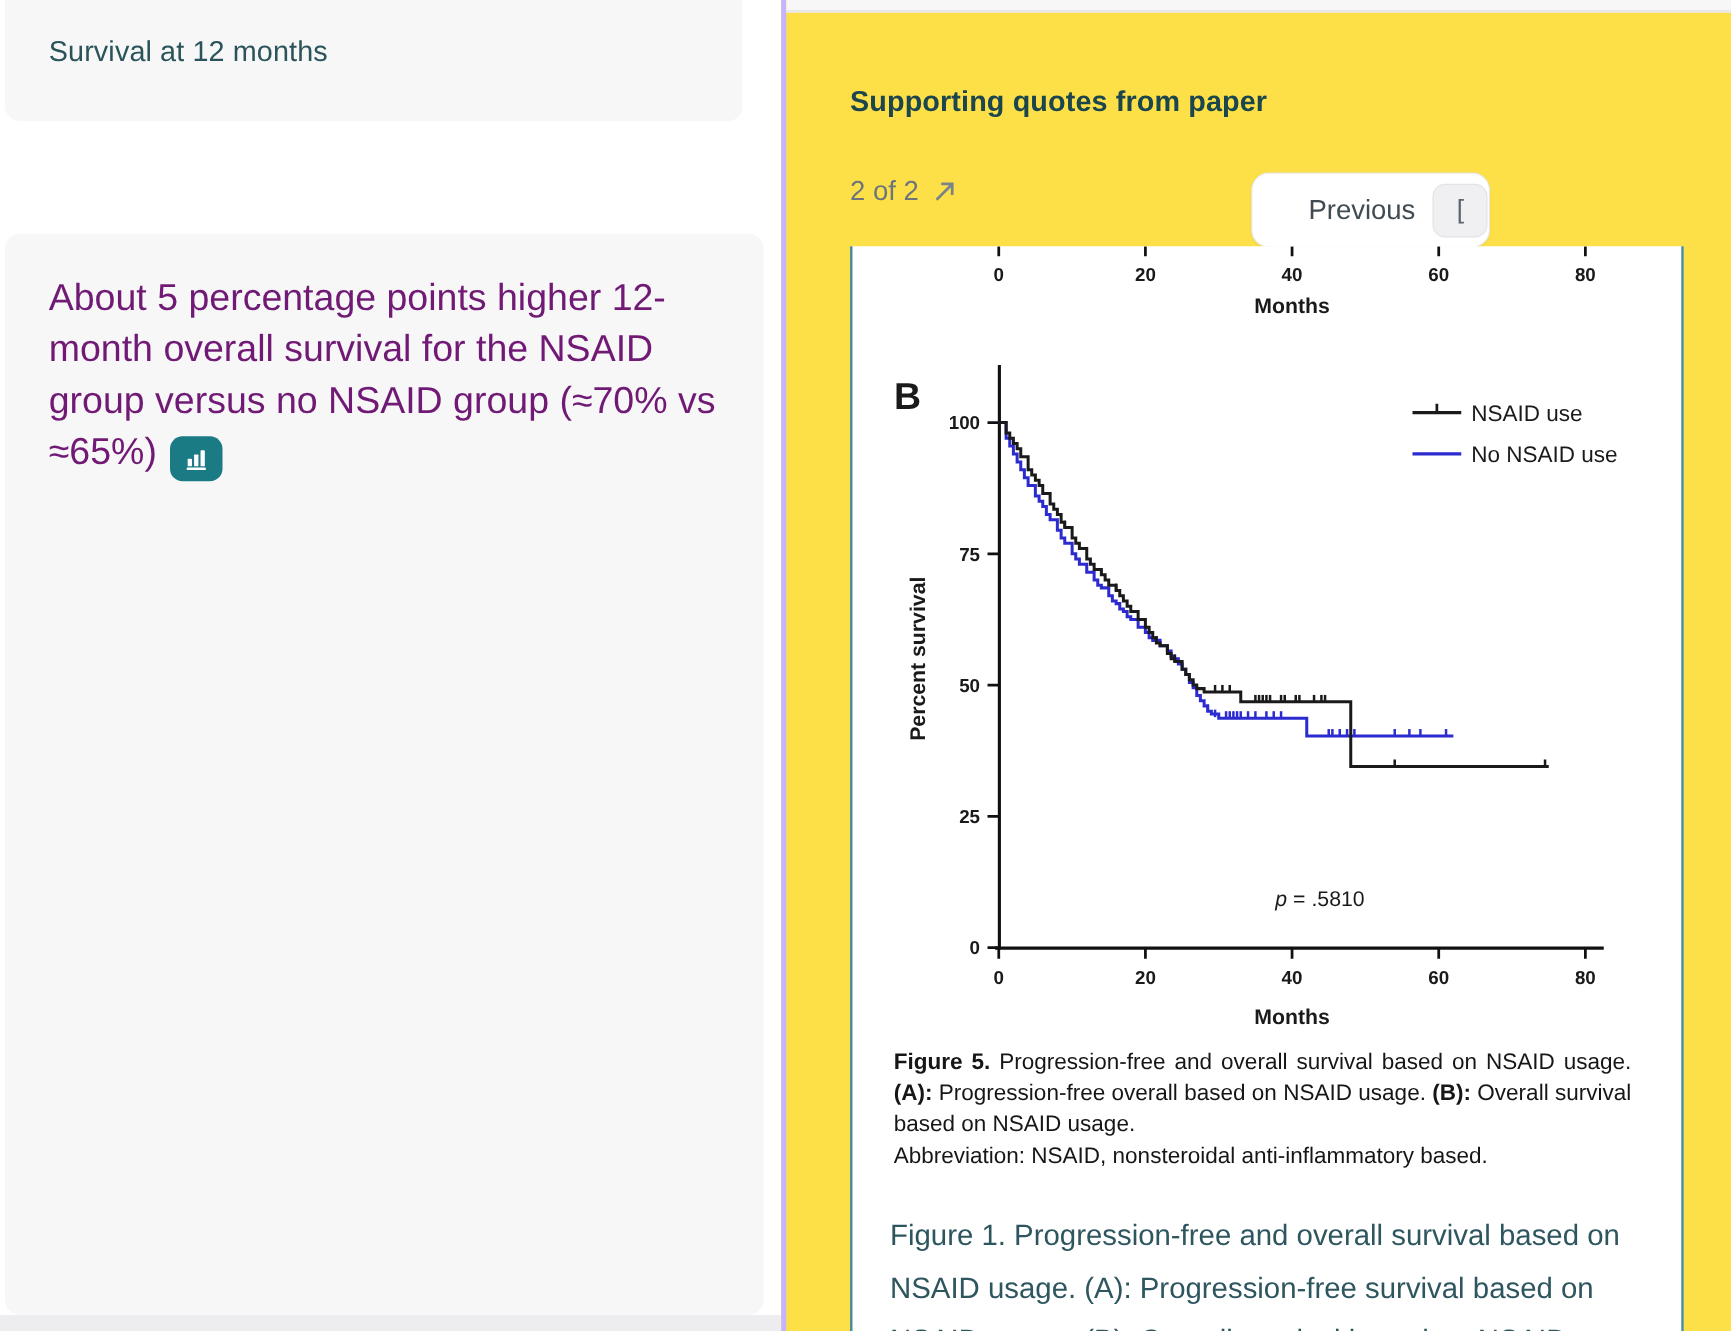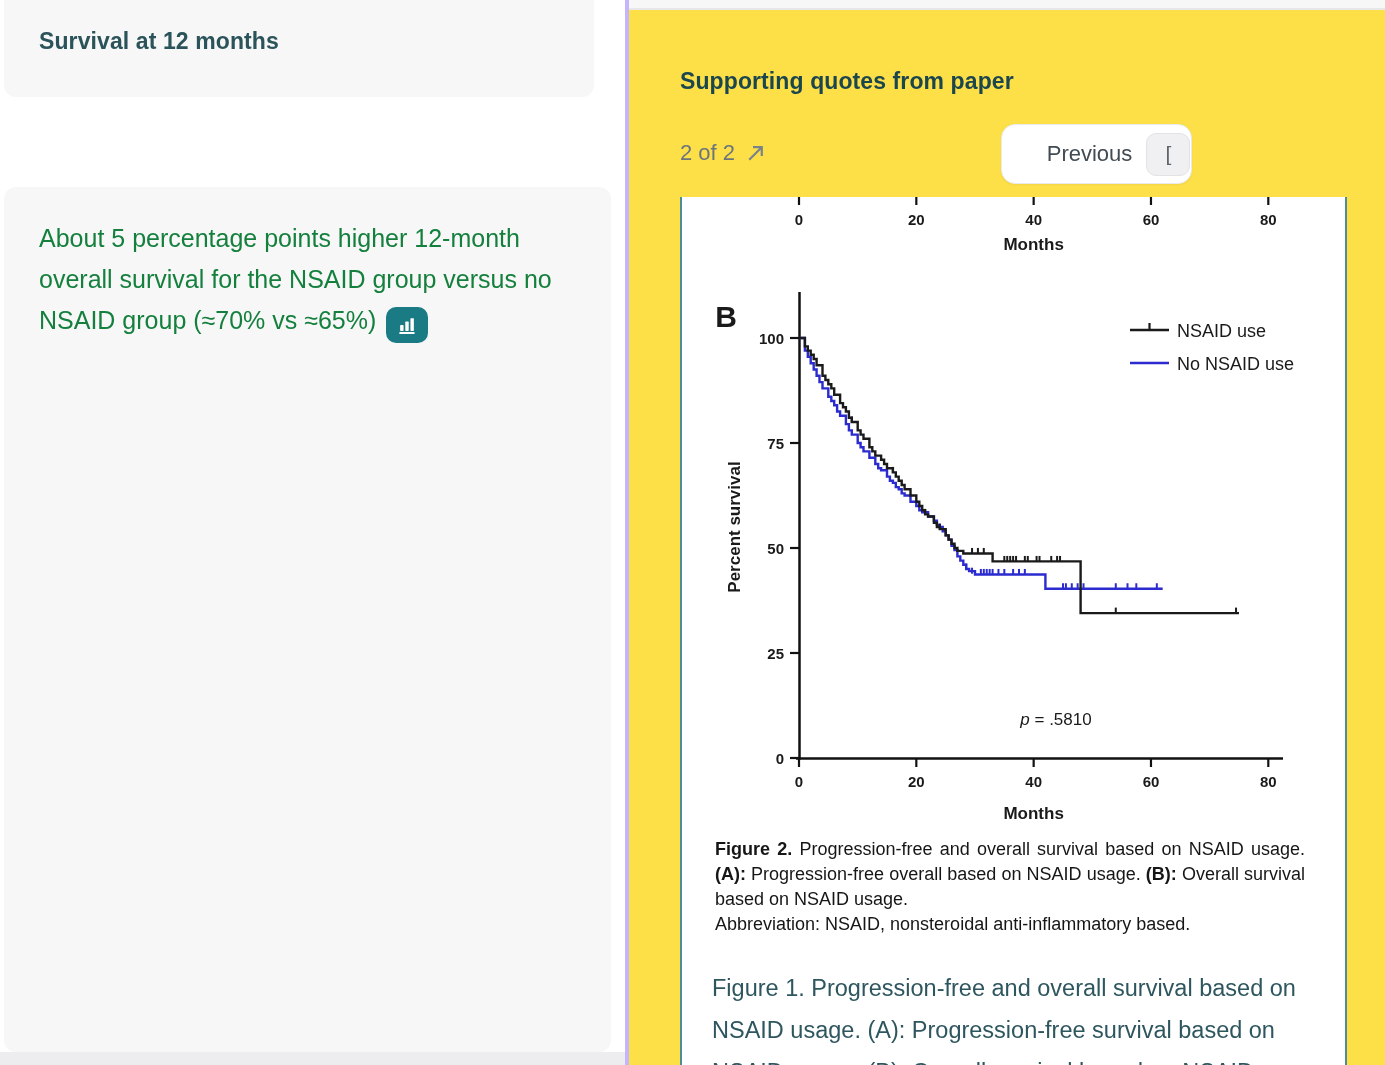--- a/index.html
+++ b/index.html
@@ -4,43 +4,43 @@
 <style>
   * { margin:0; padding:0; box-sizing:border-box; }
   html,body { background:#ffffff; }
   body { font-family:"Liberation Sans", sans-serif; }
   .stage { position:relative; width:1385px; height:1065px; overflow:hidden; background:#ffffff; }
 
   
   .left-col { position:absolute; left:0; top:0; width:625px; height:1065px; }
   .header-card { position:absolute; left:4px; top:0; width:590px; height:97px;
                  background:#f7f7f8; border-radius:0 0 12px 12px; }
-  .header-title { position:absolute; left:35px; top:28px; font-size:23px; font-weight:700;
+  .header-title { position:absolute; left:35px; top:28px; font-size:23px; font-weight:400;
                   color:#2b535a; letter-spacing:.1px; }
   .content-card { position:absolute; left:4px; top:187px; width:607px; height:865px;
                   background:#f7f7f8; border-radius:12px; }
-  .claim { margin:31px 0 0 35px; width:548px; font-size:25px; line-height:41px;
-           color:#15803d; }
+  .claim { margin:31px 0 0 35px; width:548px; font-size:30px; line-height:41px;
+           color:#701a75; }
   .claim-badge { display:inline-flex; align-items:center; justify-content:center;
                  width:42px; height:36px; background:#1b7b85; border-radius:10px;
                  vertical-align:-8px; margin-left:10px; cursor:pointer; }
   .bottom-strip { position:absolute; left:0; top:1052px; width:625px; height:13px; background:#ededef; }
 
   
   .right-panel { position:absolute; left:625px; top:0; width:876px; height:1065px;
                  background:#fde047; border-left:4px solid #c4b5fd; }
   .top-strip { position:absolute; left:0; top:0; width:760px; height:10px;
                background:#f7f7f8; border-bottom:2px solid #e7e7e9; }
   .rp-heading { position:absolute; left:51px; top:68px; font-size:23px; font-weight:600;
                 color:#1c464d; letter-spacing:.1px; }
   .pager-label { position:absolute; left:51px; top:140px; display:flex; align-items:center;
                  gap:9px; font-size:22px; color:#6d757c; }
   .pager-label svg { display:block; }
 
-  .nav-btn { position:absolute; top:124px; height:60px; display:flex; align-items:center;
+  .nav-btn { position:absolute; top:138px; height:60px; display:flex; align-items:center;
              justify-content:center; gap:14px; background:#ffffff; border:1px solid #e9eaec;
              border-radius:14px; box-shadow:0 1px 2px rgba(16,24,40,.05); font-size:22px;
              color:#414b53; cursor:pointer; font-family:inherit;padding-left:44px; }
   .btn-prev { left:372px; width:191px; }
   .btn-next { left:583px; width:147px; color:#bac1c8; border-color:#eef0f1; cursor:default; }
   .kbd { display:inline-flex; align-items:center; justify-content:center; width:44px; height:43px;
          background:#f0f0f2; border:1px solid #e3e3e6; border-radius:10px; font-size:21px;
          color:#5d656d; }
   .btn-next .kbd { background:#f6f6f8; border-color:#ededef; color:#c6ccd2; }
 
@@ -185,21 +185,21 @@
             <line x1="433.7775" x2="433.7775" y1="410.6" y2="416.6" stroke="#1a1a1a" stroke-width="2"></line>
             <line x1="554.035625" x2="554.035625" y1="410.6" y2="416.6" stroke="#1a1a1a" stroke-width="2"></line>
             <line x1="448" x2="487" y1="133" y2="133" stroke="#1a1a1a" stroke-width="2.6"></line>
             <line x1="467.5" x2="467.5" y1="126" y2="134" stroke="#1a1a1a" stroke-width="2.2"></line>
             <text x="495" y="139.5" text-anchor="start" font-size="18" font-weight="normal" fill="#1a1a1a">NSAID use</text>
             <line x1="448" x2="487" y1="166" y2="166" stroke="#2b2bd0" stroke-width="2.6"></line>
             <text x="495" y="172.5" text-anchor="start" font-size="18" font-weight="normal" fill="#1a1a1a">No NSAID use</text>
           </svg></div>
 
       <div class="fig-caption">
-        <p class="justif"><span style="font-weight: 700;">Figure 2.</span><span> Progression-free and overall survival based on NSAID usage. </span><span style="font-weight: 700;">(A):</span><span> Progression-free overall based on NSAID usage. </span><span style="font-weight: 700;">(B):</span><span> Overall survival based on NSAID usage.</span></p>
+        <p class="justif"><span style="font-weight: 700;">Figure 5.</span><span> Progression-free and overall survival based on NSAID usage. </span><span style="font-weight: 700;">(A):</span><span> Progression-free overall based on NSAID usage. </span><span style="font-weight: 700;">(B):</span><span> Overall survival based on NSAID usage.</span></p>
         <p>Abbreviation: NSAID, nonsteroidal anti-inflammatory based.</p>
       </div>
 
       <div class="quote-text">Figure 1. Progression-free and overall survival based on NSAID usage. (A): Progression-free survival based on NSAID usage. (B): Overall survival based on NSAID usage.</div>
     </div>
   </div>
 
 </div>
 
 </body></html>

